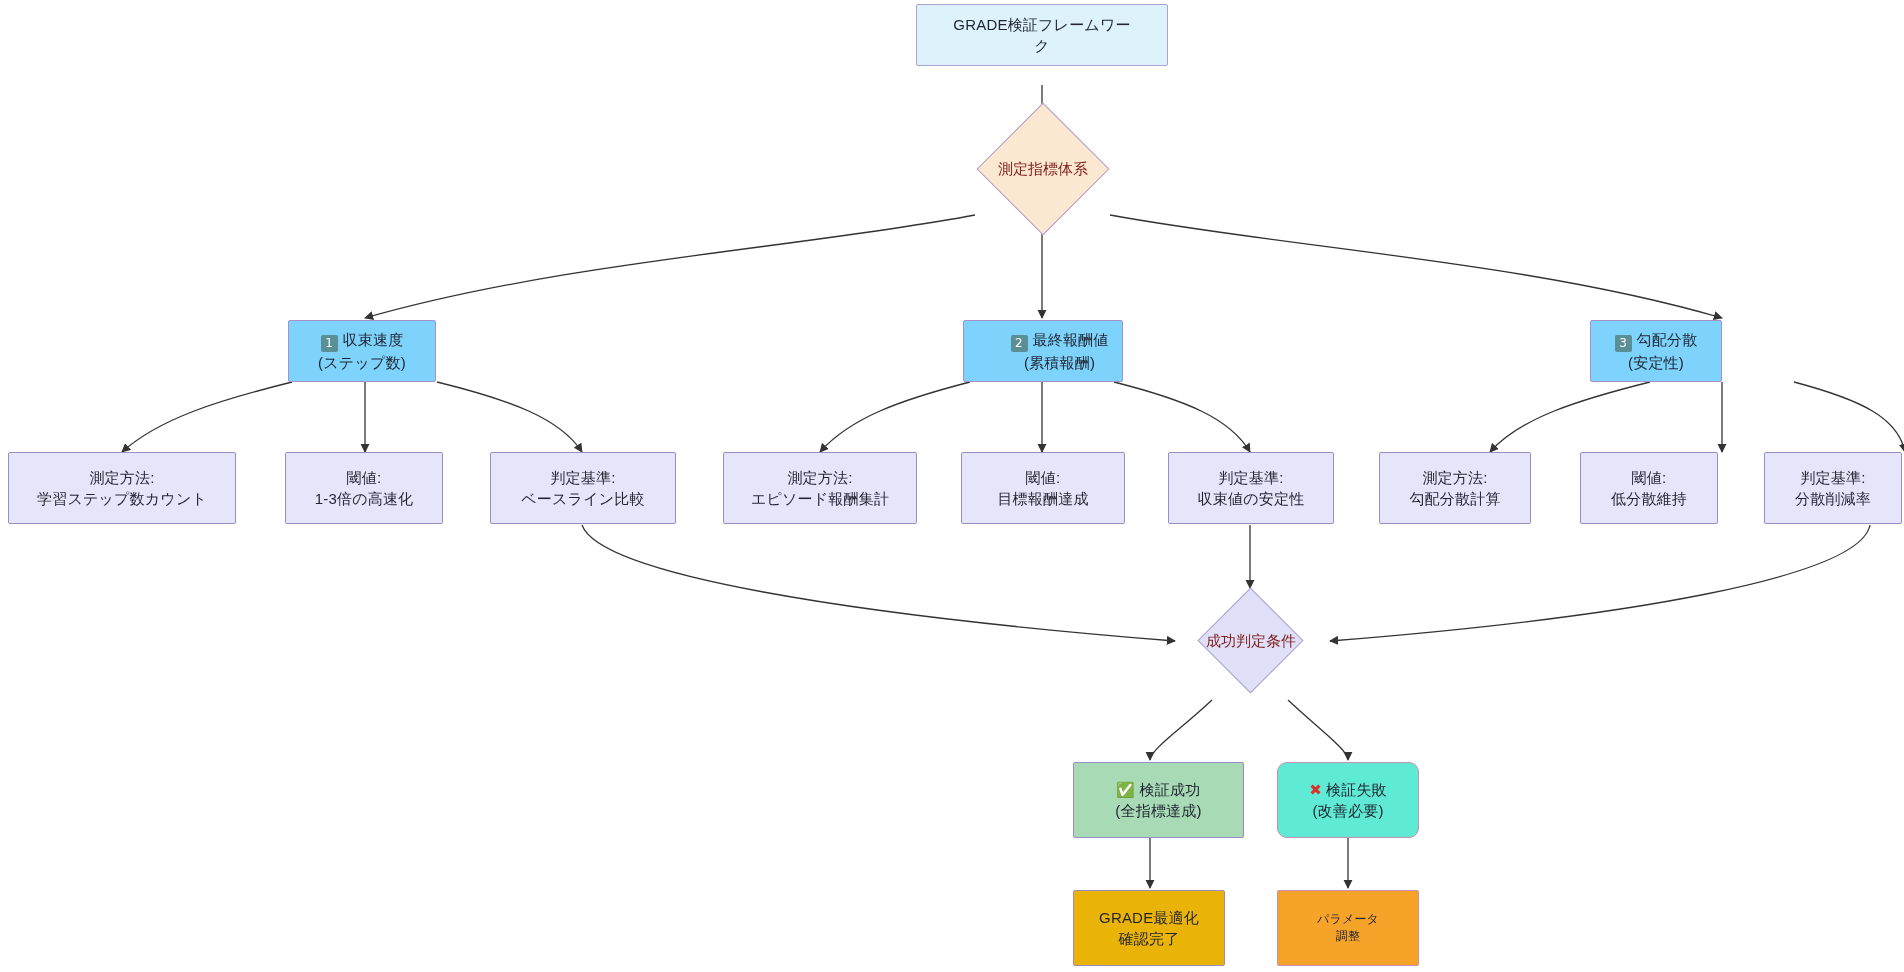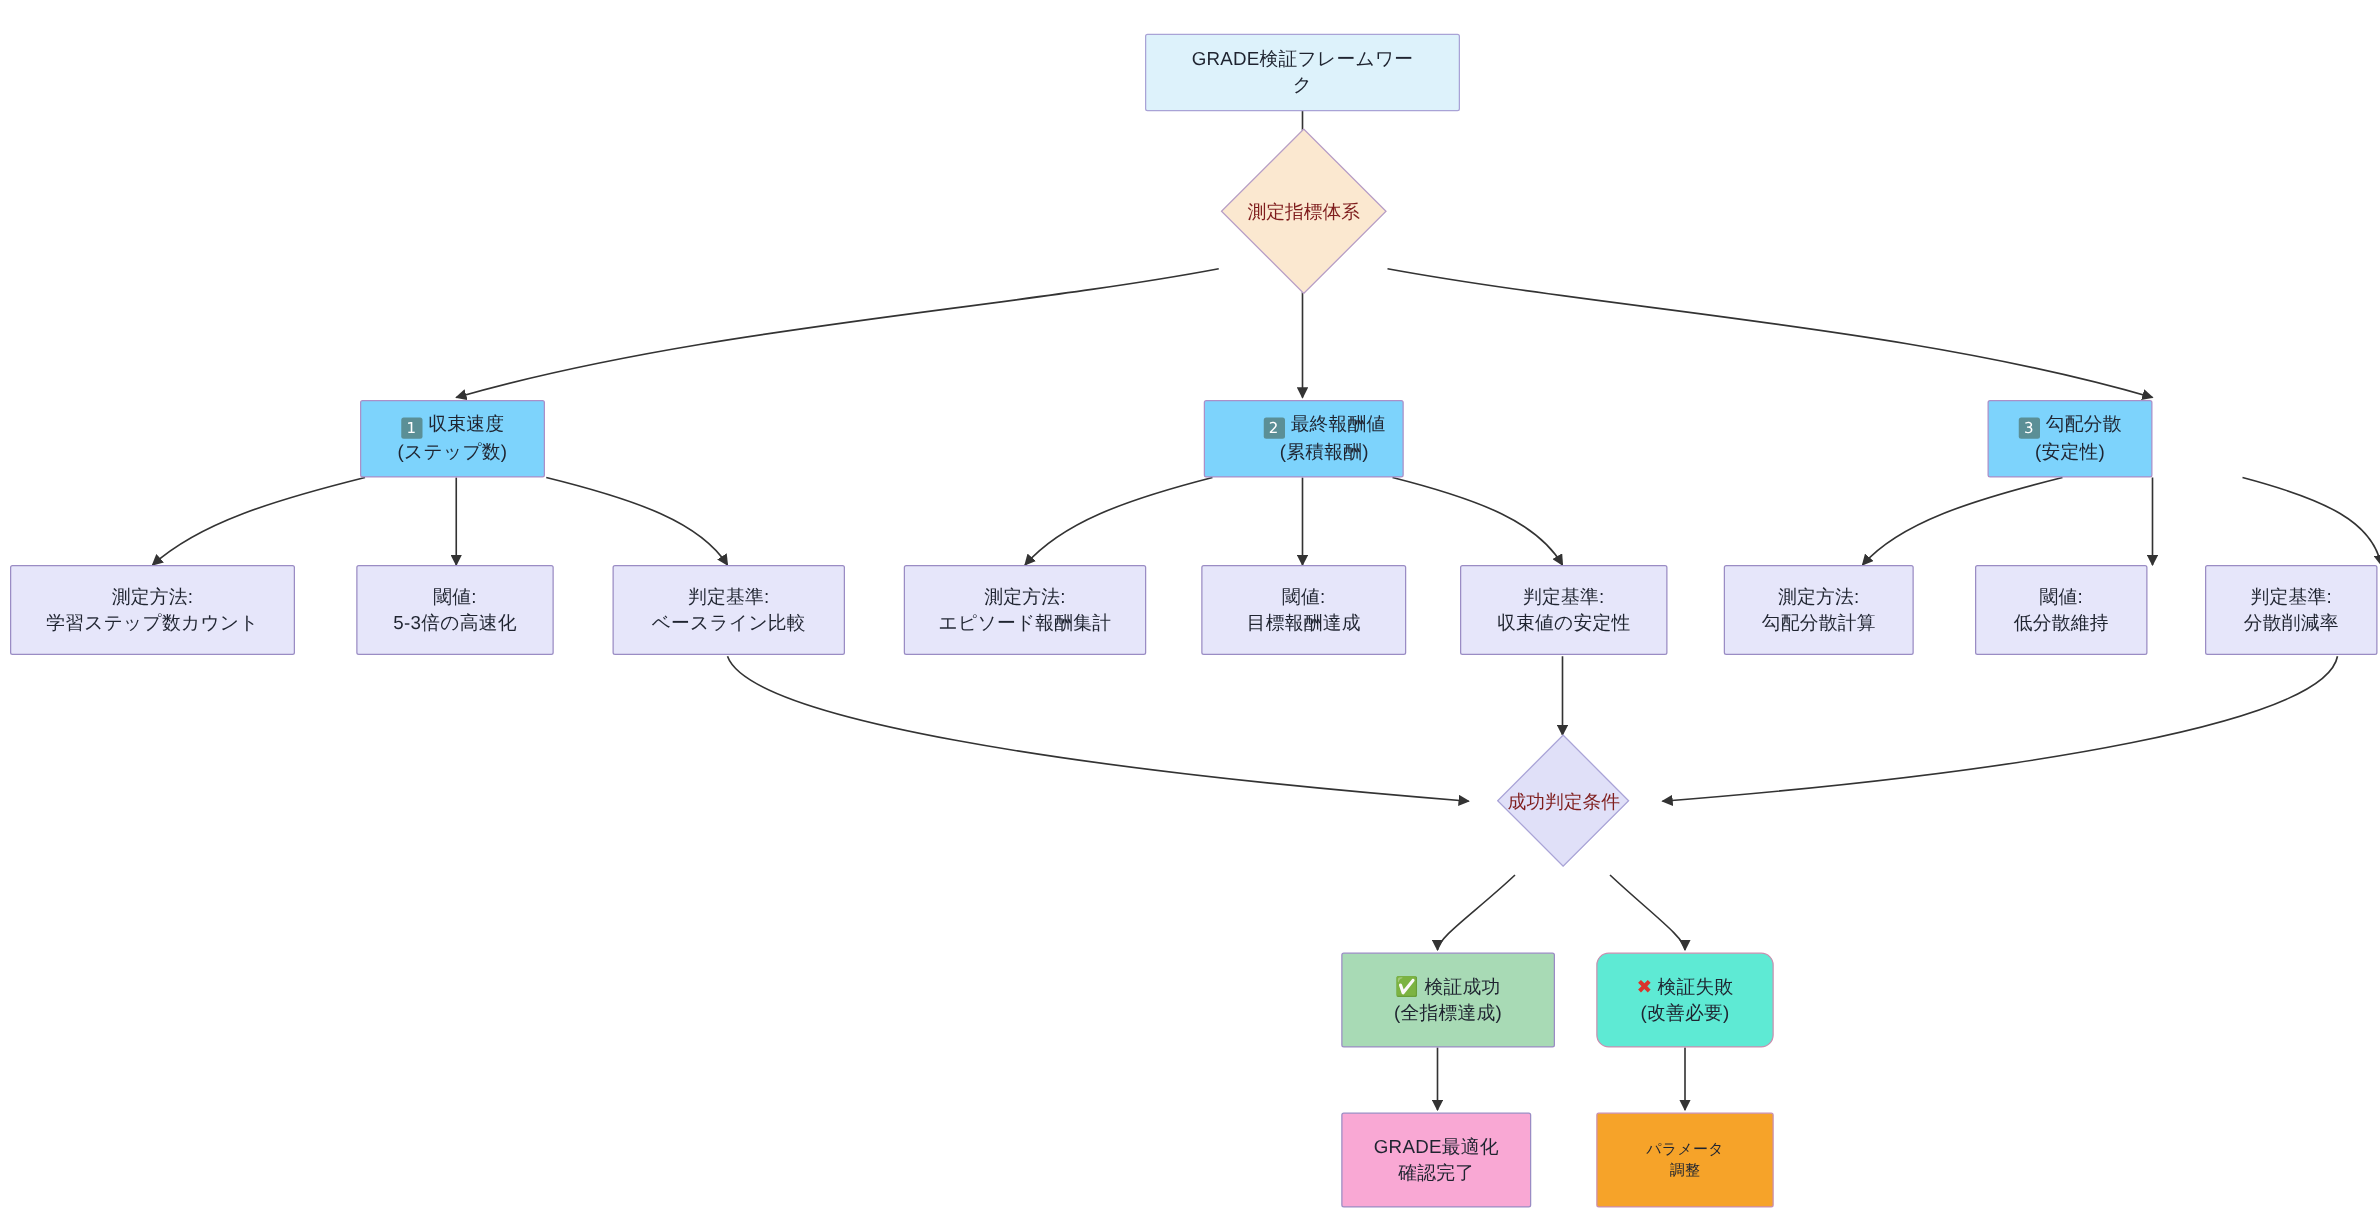--- a/index.html
+++ b/index.html
@@ -43,21 +43,21 @@
 
   
   .rect {
     border: 1.2px solid #9a8cc4;
     border-radius: 2px;
   }
   .rect.root      { background: #ddf2fb; border-color: #a9a3d6; font-size: 15px; }
   .rect.metric    { background: #7dd3fc; border-color: #ab8fc8; font-size: 15px; }
   .rect.detail    { background: #e6e6fa; border-color: #9a8cc4; font-size: 15px; }
   .rect.ok        { background: #a8dab5; border-color: #9a8cc4; font-size: 15px; }
-  .rect.okdone    { background: #f9a8d4; border-color: #9a8cc4; font-size: 15px; }
+  .rect.okdone    { background: #eab308; border-color: #9a8cc4; font-size: 15px; }
   .rect.bad       { background: #5eead4; border-color: #c98fb0; font-size: 15px; border-radius: 10px; }
   .rect.warn      { background: #f6a329; border-color: #c98fb0; font-size: 12px; }
 
   
   .diamond {
     position: absolute;
     display: flex;
     align-items: center;
     justify-content: center;
   }
@@ -135,21 +135,21 @@
       <path d="M 1870 525 C 1860 578 1620 618 1330 641"></path>
 
       <path d="M 1212 700 C 1180 730 1150 750 1150 760"></path>
       <path d="M 1288 700 C 1320 730 1348 750 1348 760"></path>
 
       <path d="M 1150 838 L 1150 888"></path>
       <path d="M 1348 838 L 1348 888"></path>
     </g>
   </svg>
 
-  <div class="node rect root" style="left:916px; top:4px; width:252px; height:62px;margin-top:23px;">
+  <div class="node rect root" style="left:916px; top:4px; width:252px; height:62px;">
     <span class="ln">GRADE検証フレームワー</span>
     <span class="ln">ク</span>
   </div>
 
   <div class="diamond decision" style="left:977px; top:122px; width:132px; height:94px;">
     <div class="dshape" style="width:94px; height:94px; left:19px; top:0;"></div>
     <span class="dlabel">測定指標体系</span>
   </div>
 
   <div class="node rect metric" style="left:288px; top:320px; width:148px; height:62px;">
@@ -167,21 +167,21 @@
     <span class="ln">(安定性)</span>
   </div>
 
   <div class="node rect detail" style="left:8px; top:452px; width:228px; height:72px;">
     <span class="ln">測定方法:</span>
     <span class="ln">学習ステップ数カウント</span>
   </div>
 
   <div class="node rect detail" style="left:285px; top:452px; width:158px; height:72px;">
     <span class="ln">閾値:</span>
-    <span class="ln">5-3倍の高速化</span>
+    <span class="ln">1-3倍の高速化</span>
   </div>
 
   <div class="node rect detail" style="left:490px; top:452px; width:186px; height:72px;">
     <span class="ln">判定基準:</span>
     <span class="ln">ベースライン比較</span>
   </div>
 
   <div class="node rect detail" style="left:723px; top:452px; width:194px; height:72px;">
     <span class="ln">測定方法:</span>
     <span class="ln">エピソード報酬集計</span>

